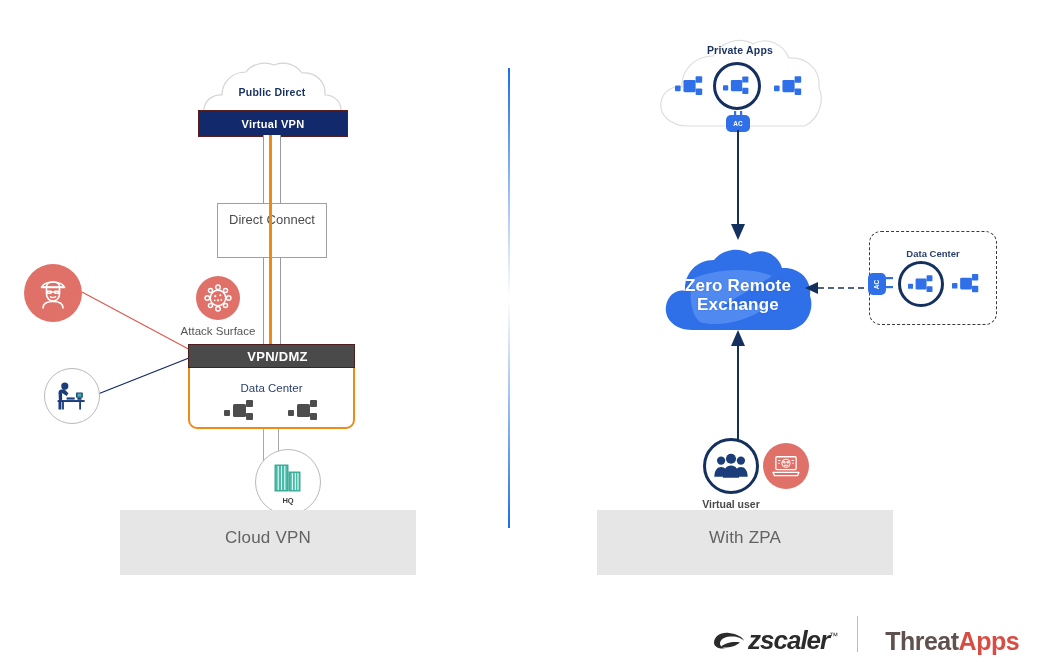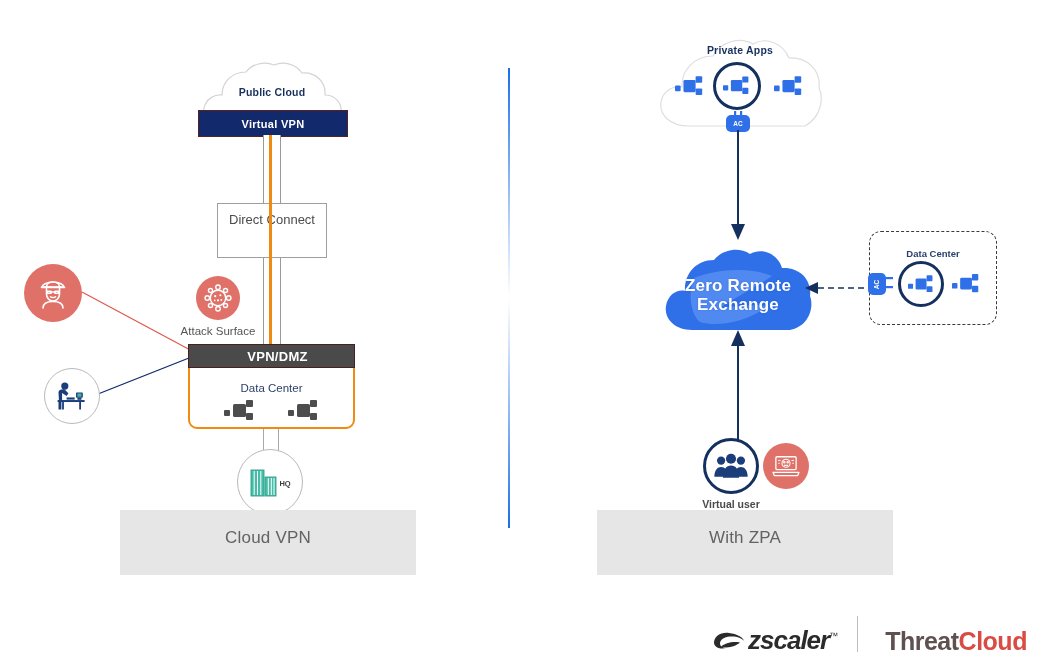--- a/index.html
+++ b/index.html
@@ -100,21 +100,21 @@
 </style>
 </head>
 <body>
 
 <div class="abs cloud-white" style="left:198px;top:62px;width:148px;height:68px;">
   <svg width="148" height="68" viewBox="0 0 148 68">
     <path d="M30 66 C12 66 4 56 6 46 C8 36 18 32 24 33 C24 20 34 10 48 10
              C54 2 66 -1 76 3 C86 -1 98 2 104 11 C118 10 128 20 127 33
              C137 33 144 41 143 50 C142 59 134 66 122 66 Z" fill="#ffffff" stroke="#d4d4d4" stroke-width="1.2"></path>
   </svg>
-  <div class="cloud-label" style="top:24px;">Public Cloud</div>
+  <div class="cloud-label" style="top:24px;">Public Direct</div>
 </div>
 
 <div class="abs vpn-banner" style="left:198px;top:110px;width:148px;height:25px;">
   <span>Virtual VPN</span>
 </div>
 
 <div class="abs pipe-outer" style="left:263px;top:135px;width:16px;height:68px;"></div>
 <div class="abs pipe-inner" style="left:269px;top:135px;width:3px;height:68px;"></div>
 
 <div class="abs box-plain" style="left:217px;top:203px;width:110px;height:55px;">
@@ -220,21 +220,21 @@
         <rect x="9" y="4" width="13" height="13" rx="1.5"></rect>
         <rect x="22" y="0" width="7" height="7" rx="1"></rect>
         <rect x="22" y="13" width="7" height="7" rx="1"></rect>
       </g>
     </svg>
   </div>
 </div>
 
 <div class="abs pipe-plain" style="left:263px;top:429px;width:14px;height:35px;"></div>
 
-<div class="abs circ circ-outline-gray ctr" style="left:237px;top:449px;width:66px;height:66px;flex-direction:row;">
+<div class="abs circ circ-outline-gray ctr" style="left:255px;top:449px;width:66px;height:66px;flex-direction:column;">
   <svg width="30" height="32" viewBox="0 0 30 32" style="margin-top:2px;">
     <g fill="#45bda8" stroke="#2f9e8a" stroke-width="0.9">
       <rect x="2" y="3" width="13" height="26"></rect>
       <rect x="16" y="10" width="11" height="19"></rect>
     </g>
     <g stroke="#ffffff" stroke-width="1">
       <line x1="5.2" y1="4" x2="5.2" y2="28"></line>
       <line x1="8.5" y1="4" x2="8.5" y2="28"></line>
       <line x1="11.8" y1="4" x2="11.8" y2="28"></line>
       <line x1="19.3" y1="11" x2="19.3" y2="28"></line>
@@ -413,15 +413,15 @@
       <path d="M2 13 C2 6 9 2 17 3 C25 4 31 7 32 11 C30 8 24 6 18 6.6
                C12 7.2 8 10 8 13.5 C8 16 10.5 17.6 14 18 C9 19.4 2.5 17.8 2 13 Z" fill="#2b2b2b"></path>
       <path d="M9 16.5 C13 13 21 11 28 12.5 C24 16 16 19 9 16.5 Z" fill="#2b2b2b"></path>
     </svg>
   </span>
   <span class="logo-zs">
     <span>zscaler</span><span class="logo-tm">™</span>
   </span>
   <span class="logo-sep abs" style="left:145px;top:4px;height:36px;"></span>
   <span style="margin-left:48px;white-space:nowrap;">
-    <span class="logo-tl-a">Threat</span><span class="logo-tl-b">Cloud</span>
+    <span class="logo-tl-a">Threat</span><span class="logo-tl-b">Apps</span>
   </span>
 </div>
 
 </body></html>

